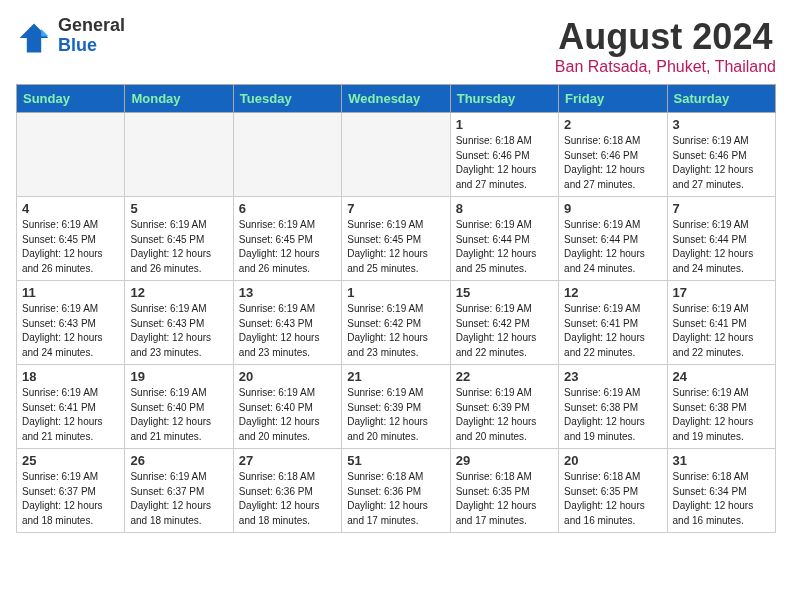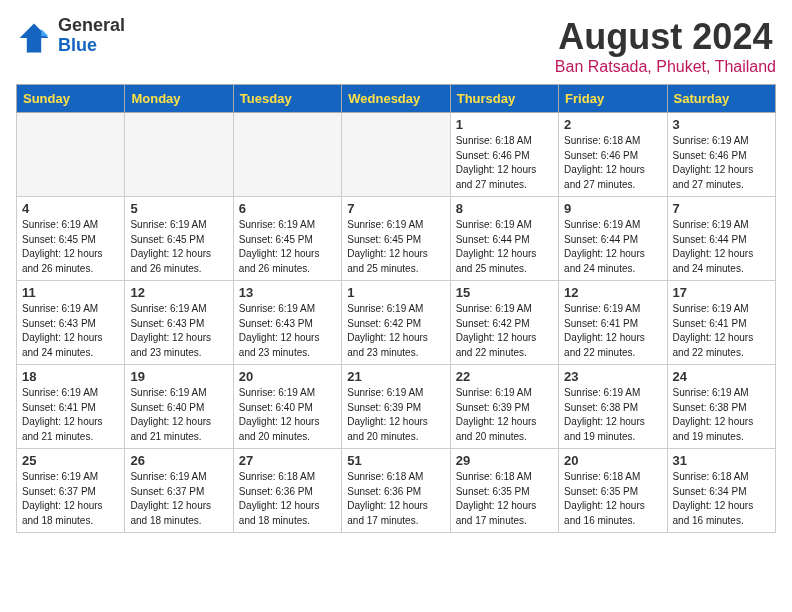--- a/index.html
+++ b/index.html
@@ -47,21 +47,21 @@
       font-size: 16px;
       color: #be185d;
     }
     table {
       width: 100%;
       border-collapse: collapse;
       table-layout: fixed;
     }
     th {
       background-color: #1565c0;
-      color: #fde047;
+      color: #86efac;
       text-align: left;
       padding: 6px 6px;
       font-size: 13px;
       border: 1px solid #aaa;
     }
     td {
       border: 1px solid #ccc;
       vertical-align: top;
       padding: 4px 5px;
       height: 82px;

